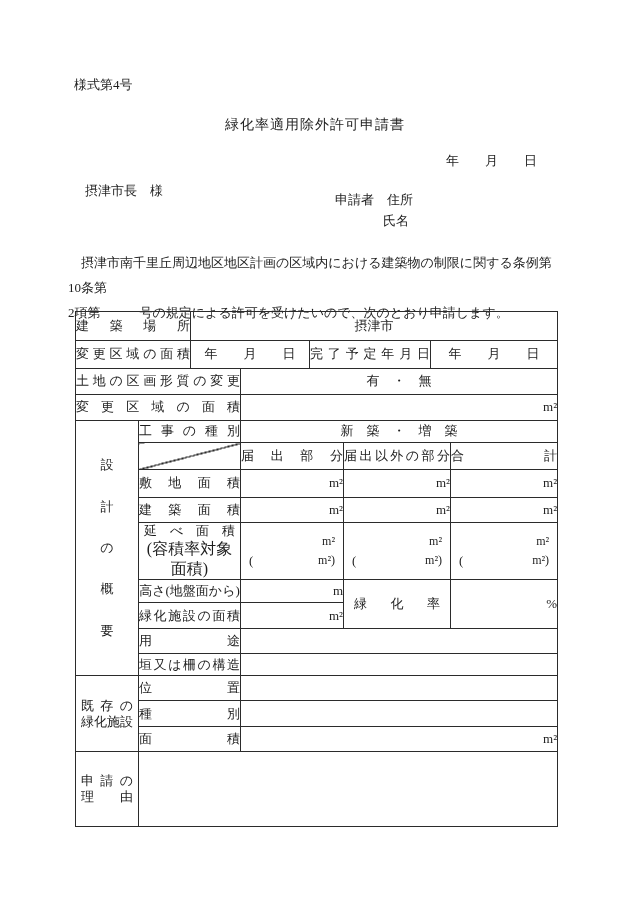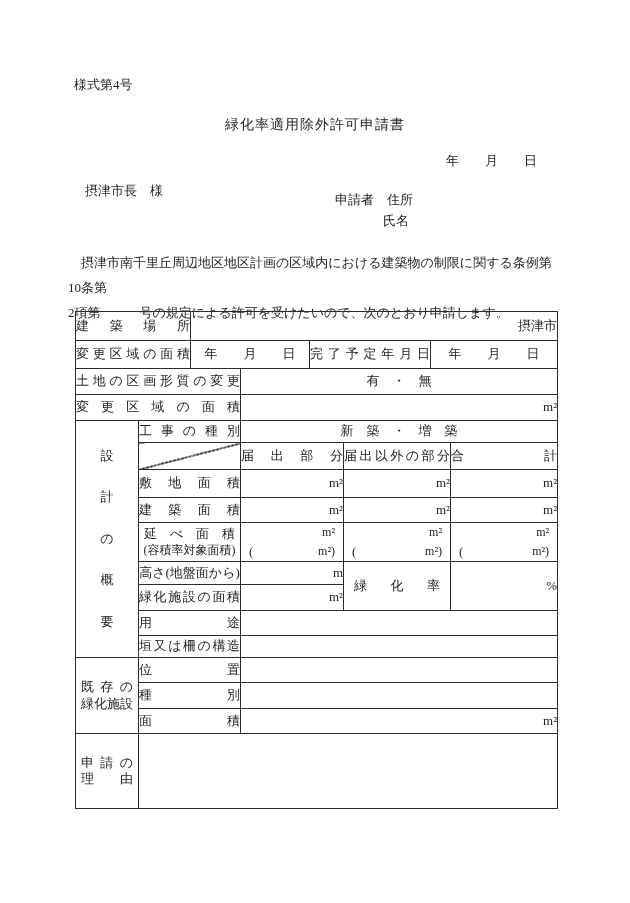--- a/index.html
+++ b/index.html
@@ -22,26 +22,26 @@
     border-collapse:collapse; table-layout:fixed;
   }
   table.form td {
     border:1px solid #2b2b2b; padding:0; vertical-align:middle;
     overflow:hidden; font-size:13px; line-height:1.25;
   }
   td.lbl  { text-align:justify; text-align-last:justify; padding:0 8px; }
   td.lbl6 { text-align:justify; text-align-last:justify; padding:0 6px; }
   .jline  { text-align:justify; text-align-last:justify; padding:0 5px; }
   td.ctr  { text-align:center; }
-  td.lft  { text-align:right; padding-left:8px; }
+  td.lft  { text-align:center; padding-left:8px; }
   td.rt   { text-align:right; padding-right:8px; }
   td.rt22 { text-align:right; padding-right:22px; }
   td.rt10 { text-align:right; padding-right:10px; }
   .unit { font-size:12px; }
-  .small { font-size:12px; }
+  .small { font-size:16px; }
   td.diag {
     background:linear-gradient(to bottom right,
       transparent calc(50% - 0.7px), #2b2b2b calc(50% - 0.7px),
       #2b2b2b calc(50% + 0.7px), transparent calc(50% + 0.7px));
   }
   .vstack {
     display:flex; flex-direction:column; justify-content:space-between;
     align-items:center; height:182px; margin:0 auto; width:100%;
   }
   .area2 > div { height:19px; line-height:19px; }

